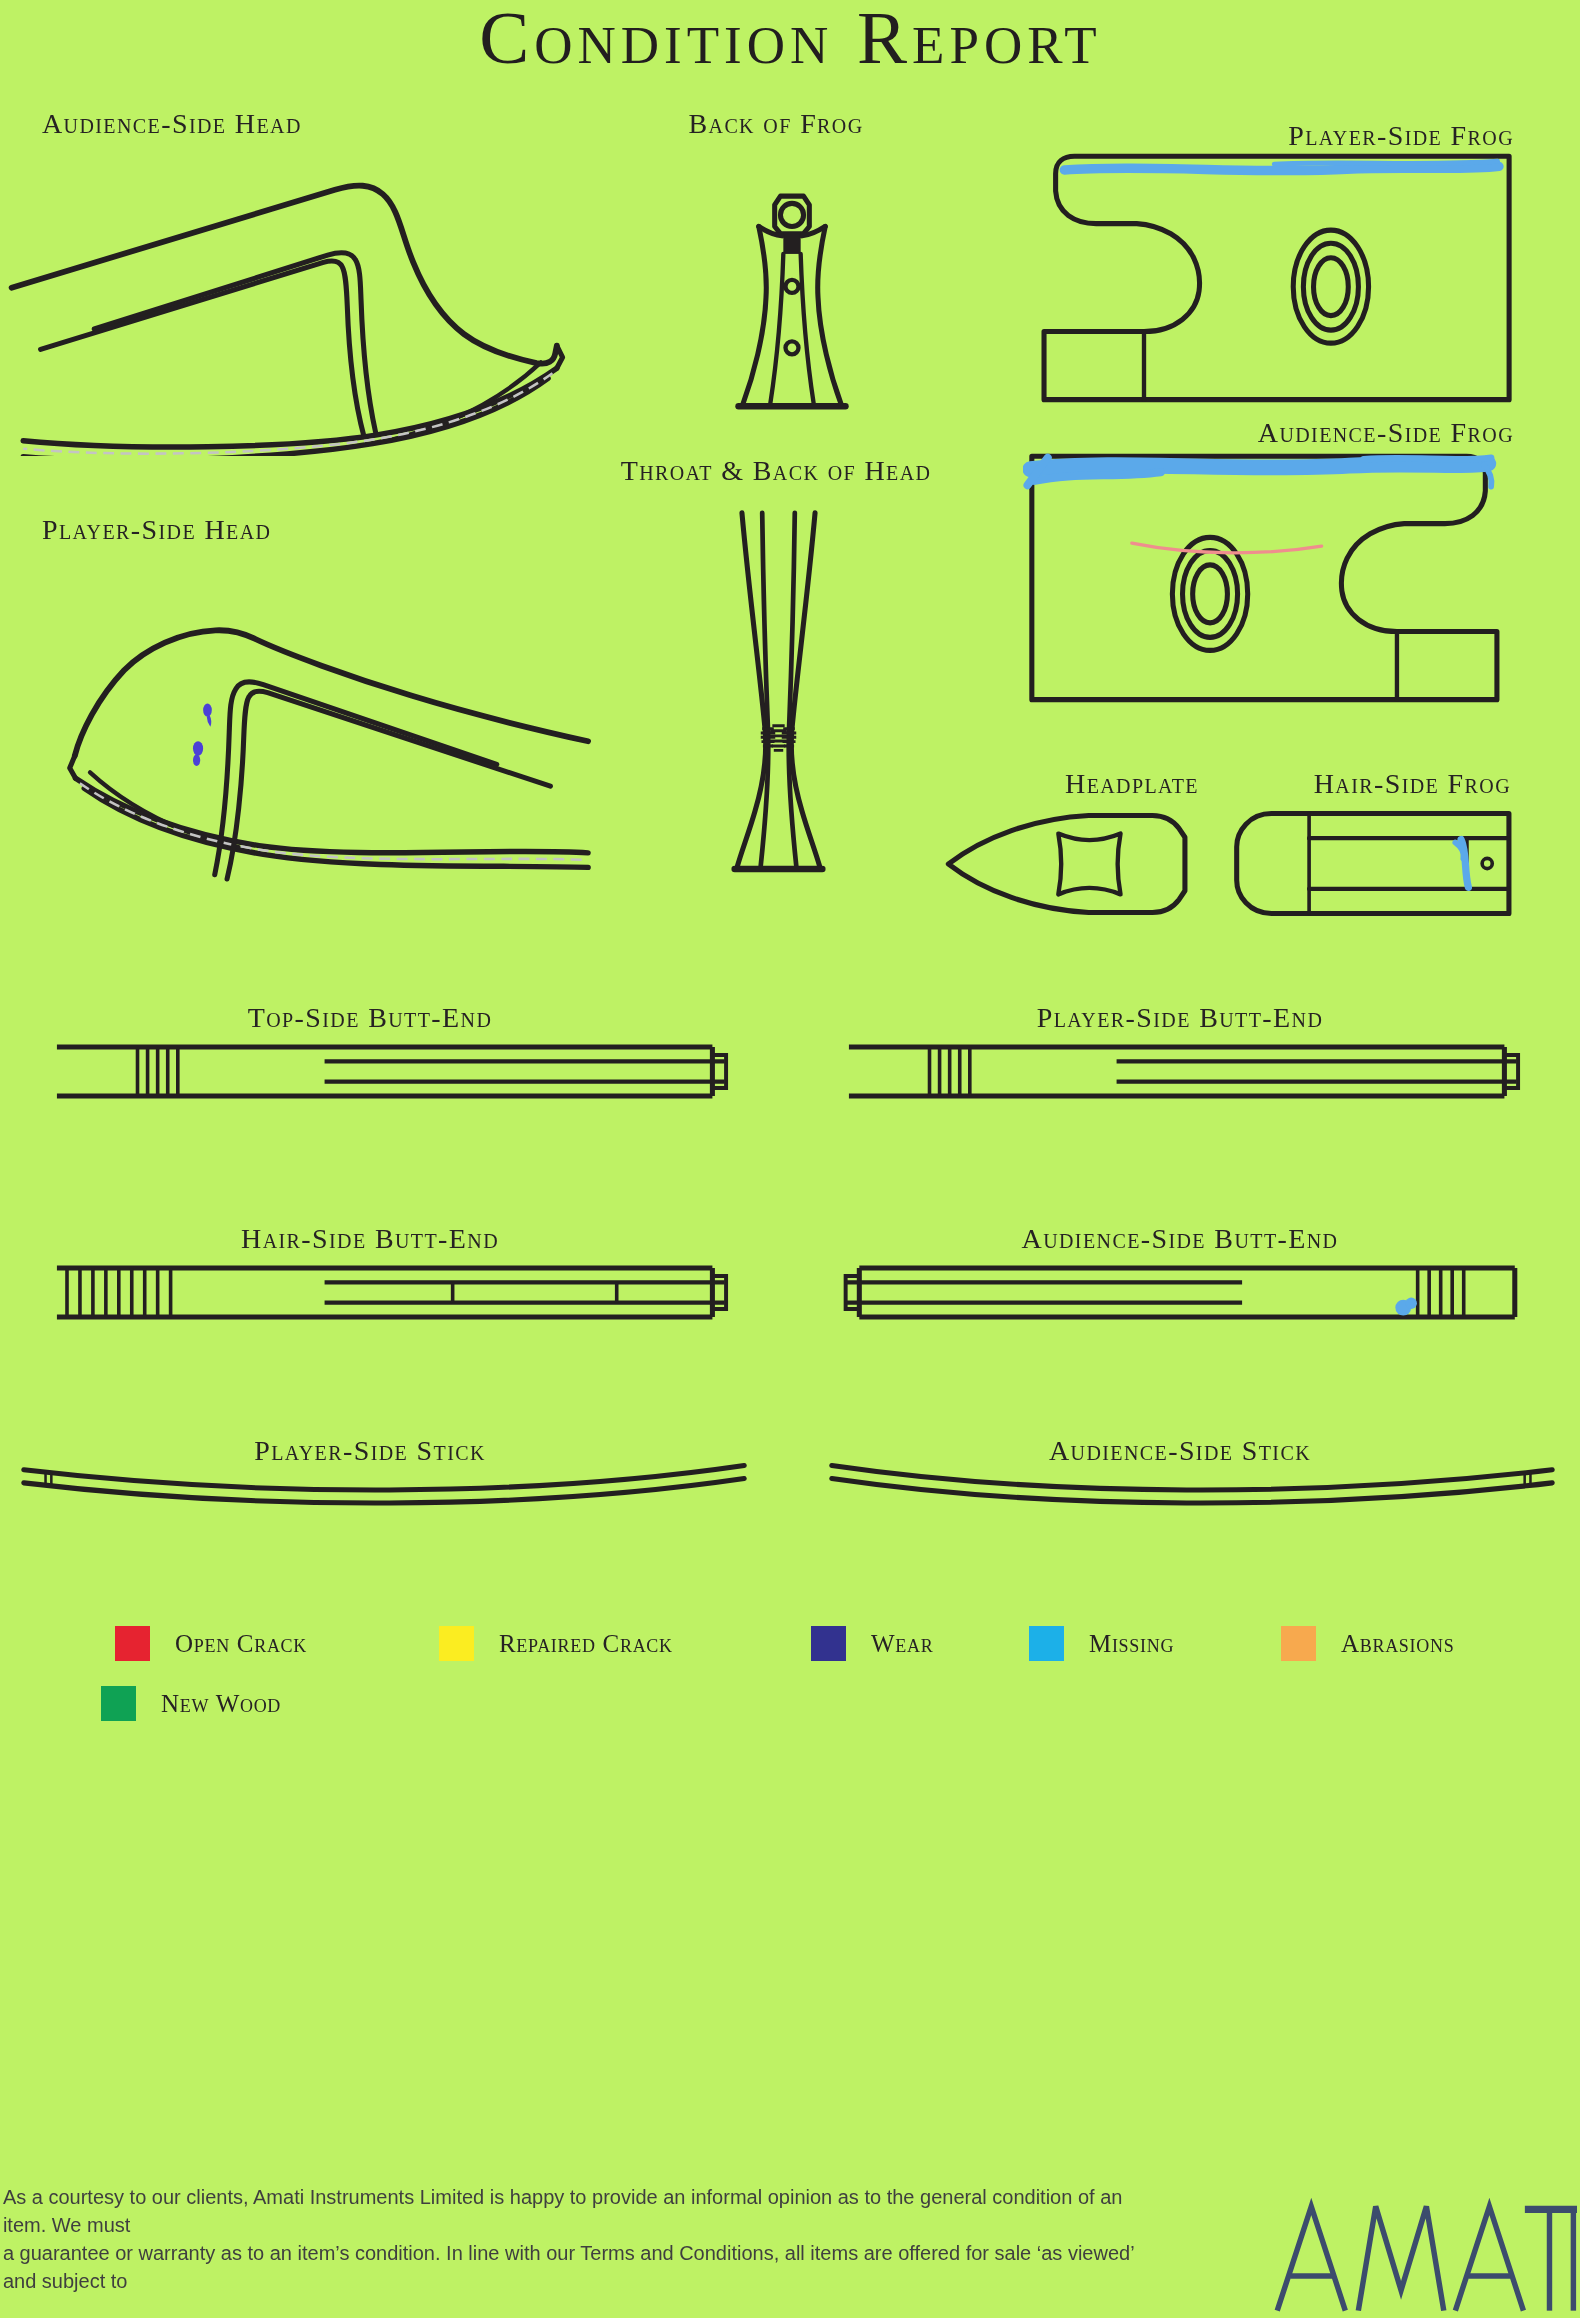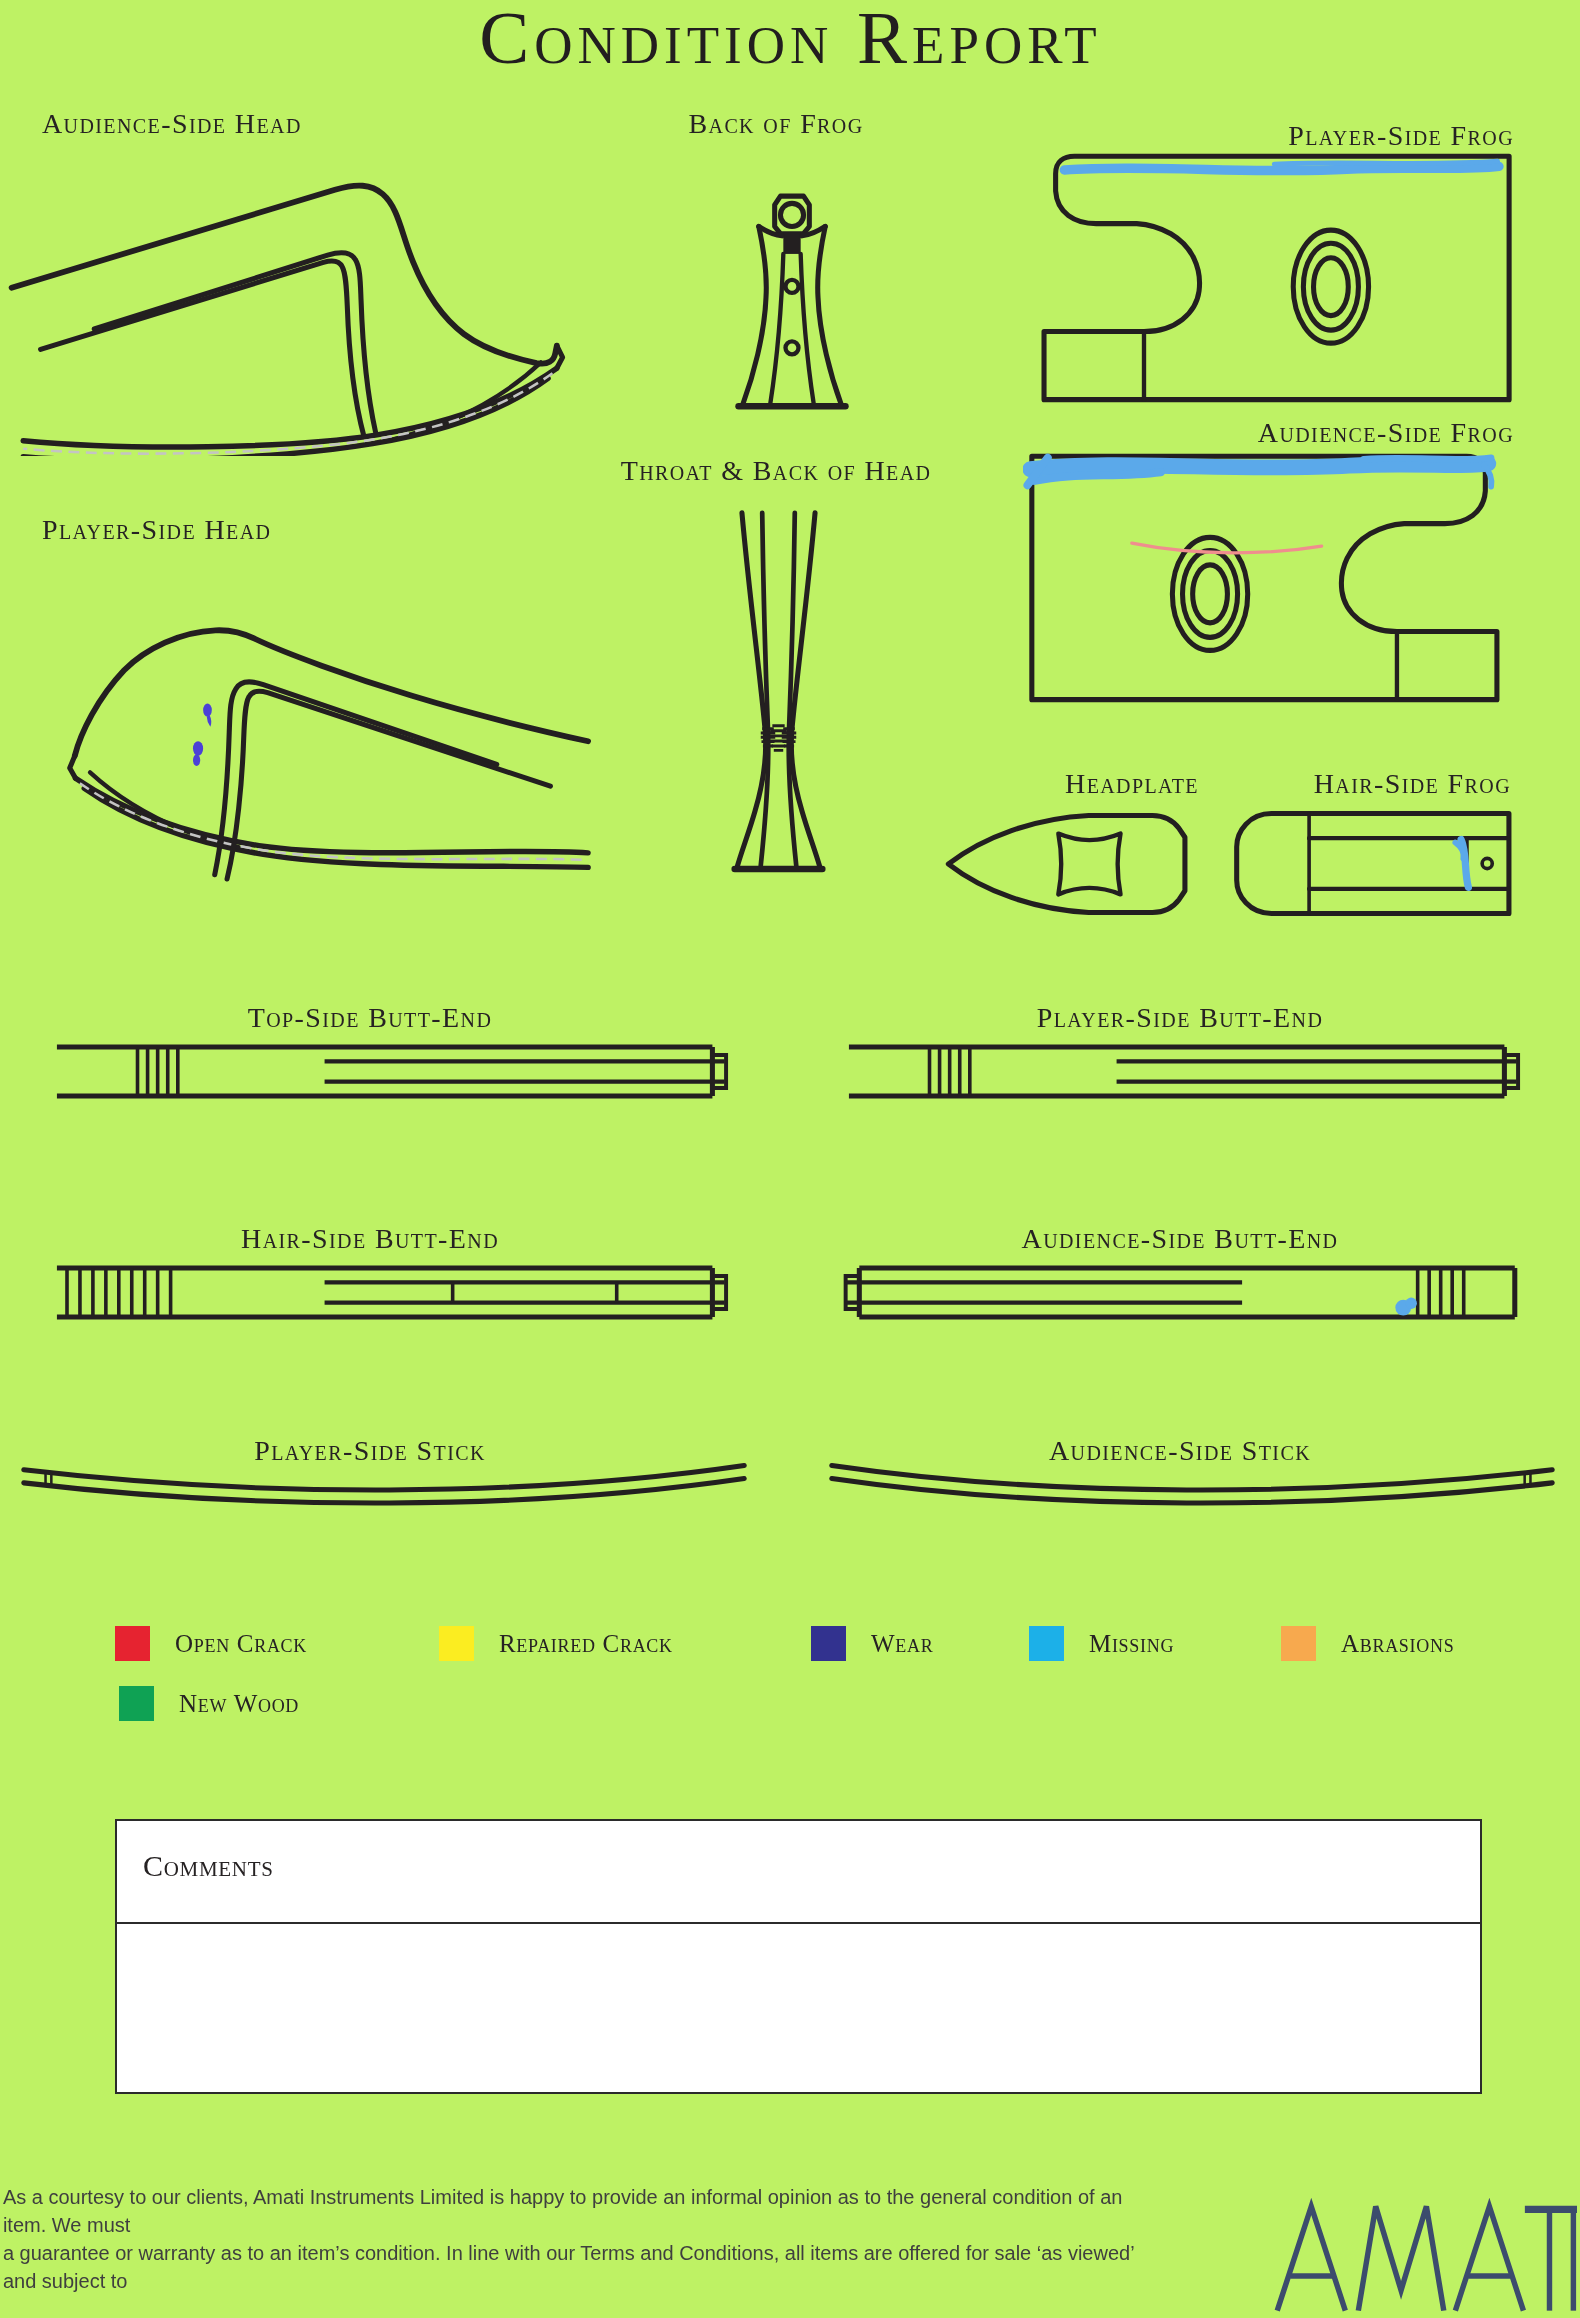--- a/index.html
+++ b/index.html
@@ -202,31 +202,25 @@
     <span class="legend-label">Wear</span>
   </div>
   <div class="legend-item" style="left:1029px;top:1626px;">
     <span class="swatch" style="background: rgb(28, 176, 232);"></span>
     <span class="legend-label">Missing</span>
   </div>
   <div class="legend-item" style="left:1281px;top:1626px;">
     <span class="swatch" style="background: rgb(247, 169, 78);"></span>
     <span class="legend-label">Abrasions</span>
   </div>
-  <div class="legend-item" style="left:119px;top:1686px;">
+  <div class="legend-item" style="left:101px;top:1686px;">
     <span class="swatch" style="background: rgb(15, 162, 84);"></span>
     <span class="legend-label">New Wood</span>
   </div>
 
-  <div class="comments-box">
-    <div class="comments-header">
-      <span class="comments-title">Comments</span>
-    </div>
-    <div class="comments-area"></div>
-  </div>
 
   <div class="footer-text">
     <div>As a courtesy to our clients, Amati Instruments Limited is happy to provide an informal opinion as to the general condition of an item. We must</div>
     <div>a guarantee or warranty as to an item’s condition. In line with our Terms and Conditions, all items are offered for sale ‘as viewed’ and subject to</div>
 
   </div>
 
   <svg class="logo" width="307" height="120" viewBox="0 0 424 165" role="img" aria-label="AMATI">
     <g stroke="#3C4C6D" stroke-width="7.5" fill="none" stroke-linecap="butt">
       <path d="M 10,158 L 57,14 L 104,158"></path>

